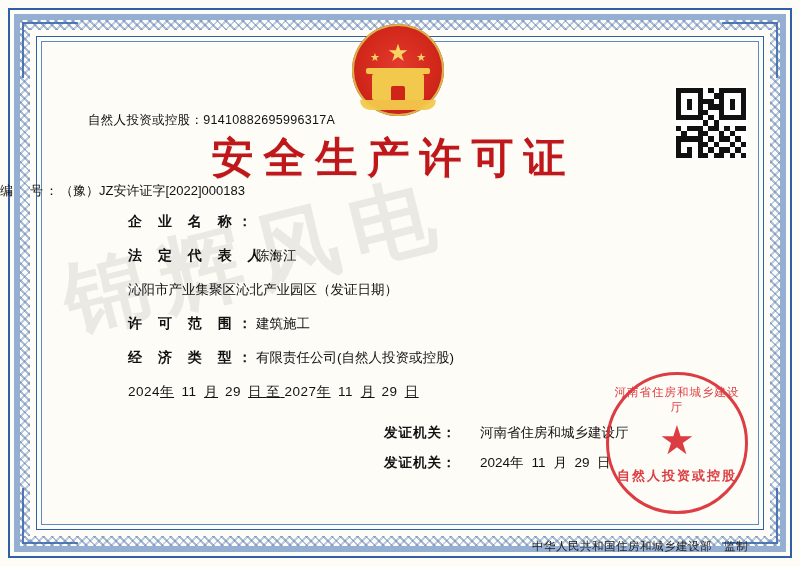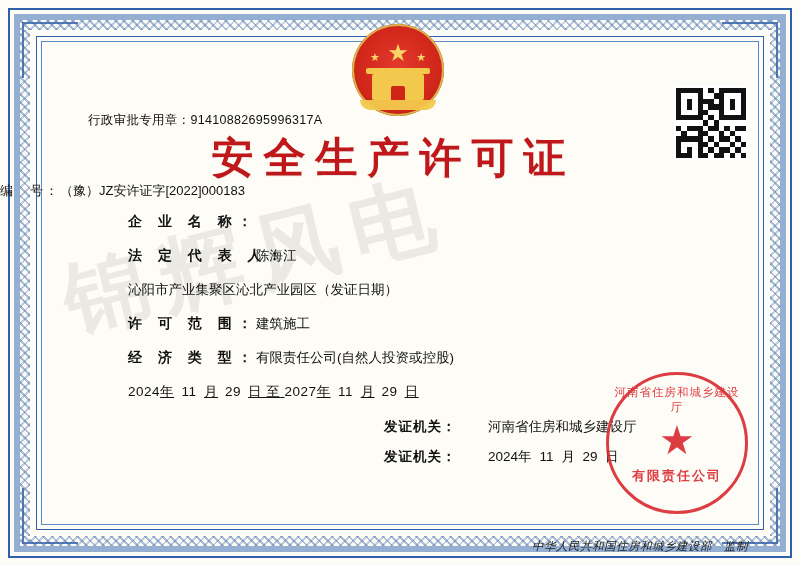--- a/index.html
+++ b/index.html
@@ -230,24 +230,23 @@
   .issuer {
     position: absolute;
     right: 86px;
     top: 412px;
     width: 330px;
     font-size: 13.5px;
     color: #111;
   }
   .issuer .irow {
     display: flex;
-    align-items: center;
+    align-items: flex-end;
     height: 30px;
     justify-content: flex-start;
-    gap: 8px;
   }
   .issuer .ilabel {
     flex: 0 0 96px;
     font-weight: bold;
     letter-spacing: 1px;
     white-space: nowrap;
   }
   .issuer .ivalue {
     white-space: nowrap;
   }
@@ -304,21 +303,20 @@
   }
 
   .footer {
     position: absolute;
     right: 52px;
     bottom: 12px;
     font-size: 11.5px;
     color: #222;
     letter-spacing: 0.5px;
     white-space: nowrap;
-    font-style: italic;
   }
 </style>
 </head>
 <body>
 
 <div class="certificate">
 
   <div class="border-outer"></div>
   <div class="border-mid"></div>
   <div class="border-guilloche"></div>
@@ -511,21 +509,21 @@
         <i class="on"></i>
         <i class="on"></i>
         <i></i>
         <i class="on"></i>
         <i></i>
         <i class="on"></i>
     </div>
   </div>
 
   <div class="credit-code">
-    <span>行政审批专用章：</span><span>91410882695996317A</span>
+    <span>自然人投资或控股：</span><span>91410882695996317A</span>
   </div>
 
   <div class="doc-title">安全生产许可证</div>
 
   <div class="doc-number">
     <span class="label">编　号：</span><span>（豫）JZ安许证字[2022]000183</span>
   </div>
 
   <div class="fields">
     <div class="row">
@@ -564,17 +562,17 @@
       <span class="ilabel">发证机关：</span>
       <span class="ivalue">
         <span class="u">2024</span><span>年</span><span class="u">11</span><span>月</span><span class="u">29</span><span>日</span>
       </span>
     </div>
   </div>
 
   <div class="seal">
     <div class="seal-top">河南省住房和城乡建设厅</div>
     <div class="seal-star">★</div>
-    <div class="seal-bottom">有限责任公司</div>
+    <div class="seal-bottom">自然人投资或控股</div>
   </div>
 
   <div class="footer">中华人民共和国住房和城乡建设部　监制</div>
 </div>
 
 </body></html>

